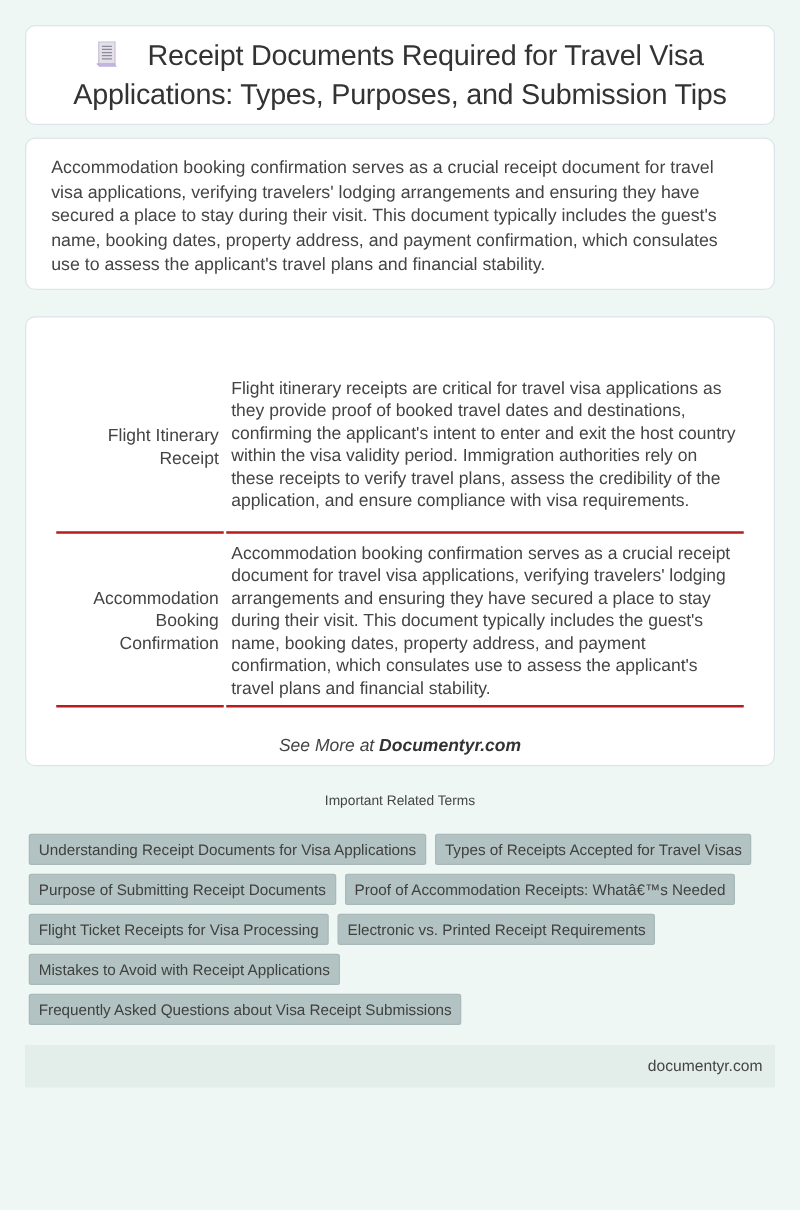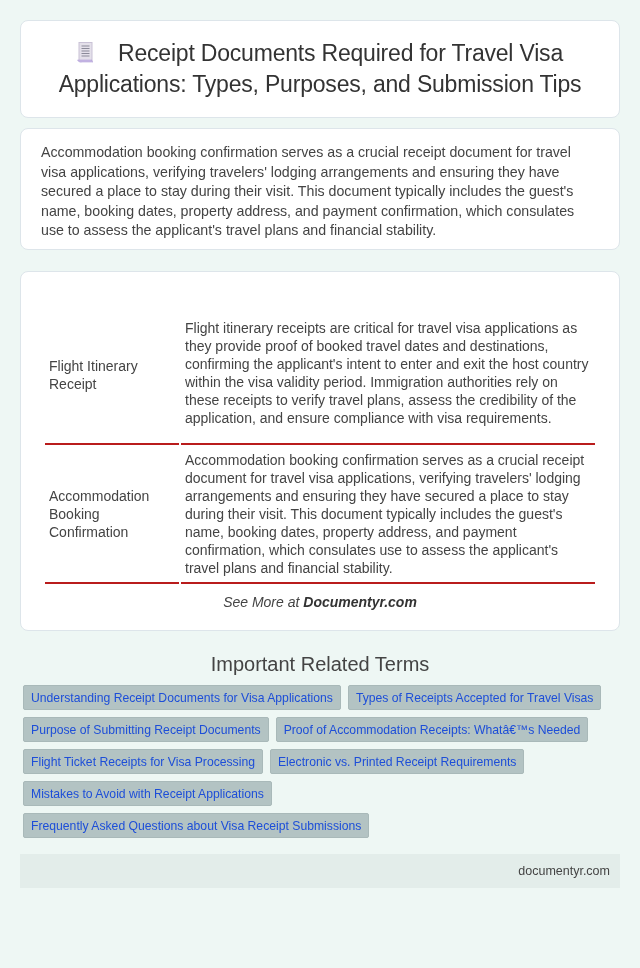--- a/index.html
+++ b/index.html
@@ -11,21 +11,21 @@
       color: #444;
       overflow: hidden;
     }
     .page { padding: 20px 20px 0 20px; }
     .card {
       background: #ffffff;
       border: 1px solid #dde5ea;
       border-radius: 8px;
     }
     .title-card {
-      height: 98px;
+      height: 80px;
       display: flex;
       align-items: center;
       justify-content: center;
       text-align: center;
       padding: 0 20px;
     }
     .title {
       font-size: 23px;
       line-height: 31px;
       color: #333;
@@ -59,50 +59,50 @@
       border-spacing: 2px 0;
       font-size: 14px;
       line-height: 18px;
       color: #444;
     }
     table.terms td {
       border-bottom: 2px solid #b91c1c;
       vertical-align: middle;
       padding: 0;
     }
-    table.terms td.term-name { width: 134px; padding: 0 4px 0 4px; }
+    table.terms td.term-name { width: 134px; padding: 0 4px 0 4px; text-align: right; }
     table.terms td.term-desc { padding: 4px 4px 4px 4px; }
     table.terms tr.row1 td { height: 159px; padding-top: 20px; }
     table.terms tr.row1 td.term-name { padding-top: 20px; }
     table.terms tr.row2 td { height: 139px; }
     .see-more {
       text-align: center;
       font-style: italic;
       font-size: 14px;
       color: #444;
-      margin-top: 10px;
+      margin-top: 22px;
     }
     .see-more b { font-weight: bold; color: #333; }
     .related-title {
       text-align: center;
-      font-size: 20px;
+      font-size: 11px;
       color: #444;
       margin-top: 22px;
       height: 20px;
     }
     .tags {
       margin-top: 12px;
       display: flex;
       flex-wrap: wrap;
       gap: 7px 7px;
       padding-left: 3px;
     }
     .tag {
       background: #b3c3c3;
-      color: #1d4ed8;
+      color: #404040;
       font-size: 12.2px;
       padding: 0 7px;
       height: 25px;
       line-height: 25px;
       border-radius: 2px;
       border: 1px solid #a9b9b9;
       white-space: nowrap;
       cursor: pointer;
     }
     .footer {

